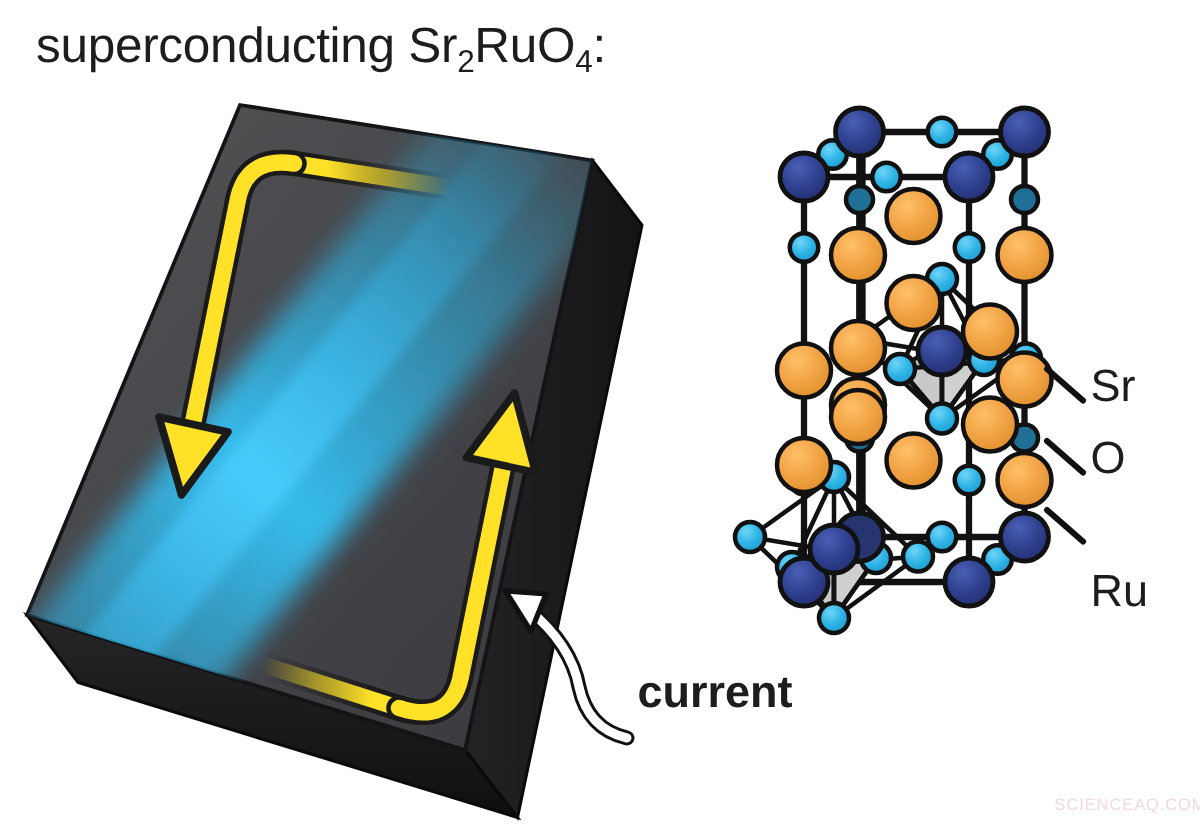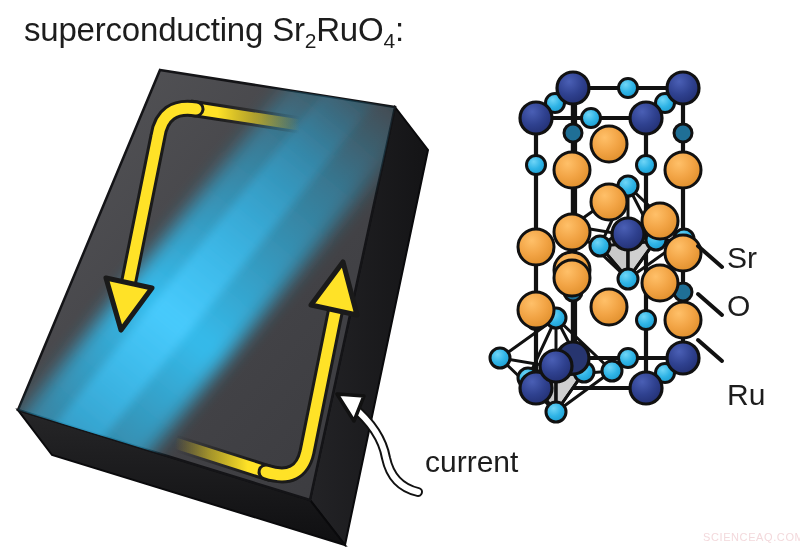--- a/index.html
+++ b/index.html
@@ -23,21 +23,21 @@
   }
   #label-sr{left:727px;top:243px;}
   #label-o {left:727px;top:291px;}
   #label-ru{left:727px;top:336px;margin-top:44px;}
 
   
   .caption{
     position:absolute;left:425px;top:444px;
     font-size:30px;line-height:35px;color:#1d1d1d;white-space:nowrap;
   }
-  .caption .l2{display:block;}
+  .caption .l2{display:block;font-weight:bold;}
 
   
   .watermark{
     position:absolute;left:703px;top:531px;
     font-size:11px;letter-spacing:0.6px;
     color:#f3d9dc;white-space:nowrap;
   }
 
   svg{display:block;}
   .svg-layer{position:absolute;left:0;top:0;}

